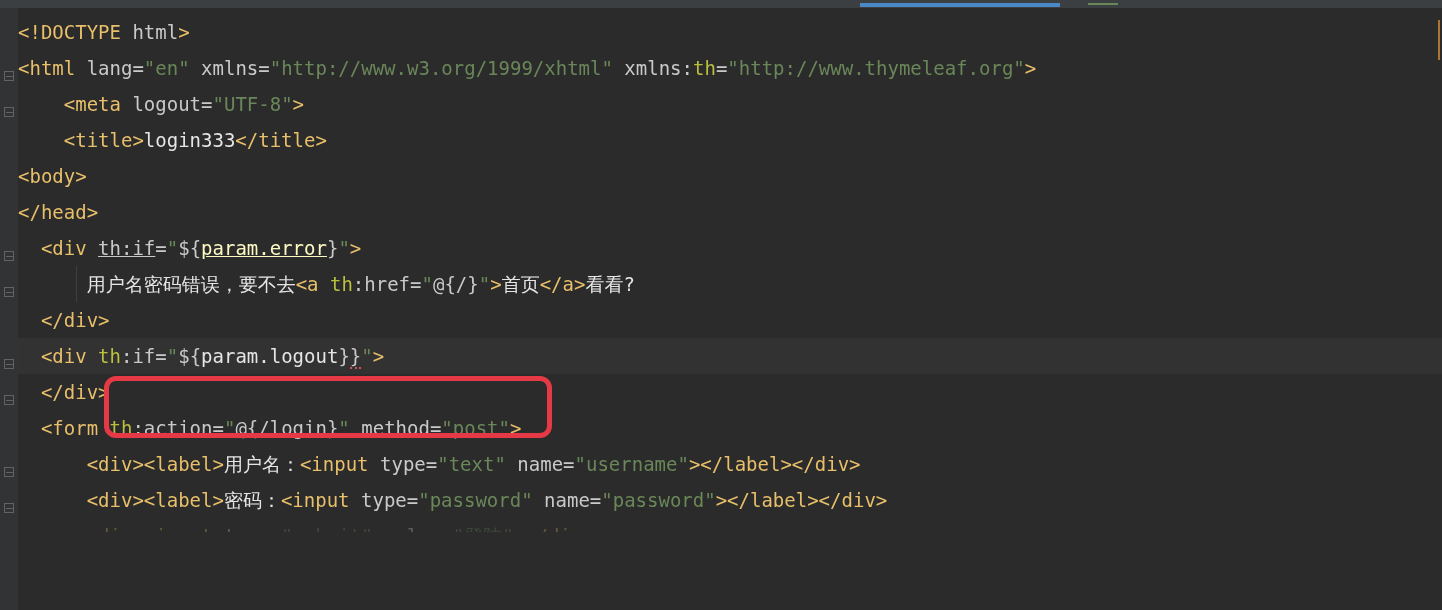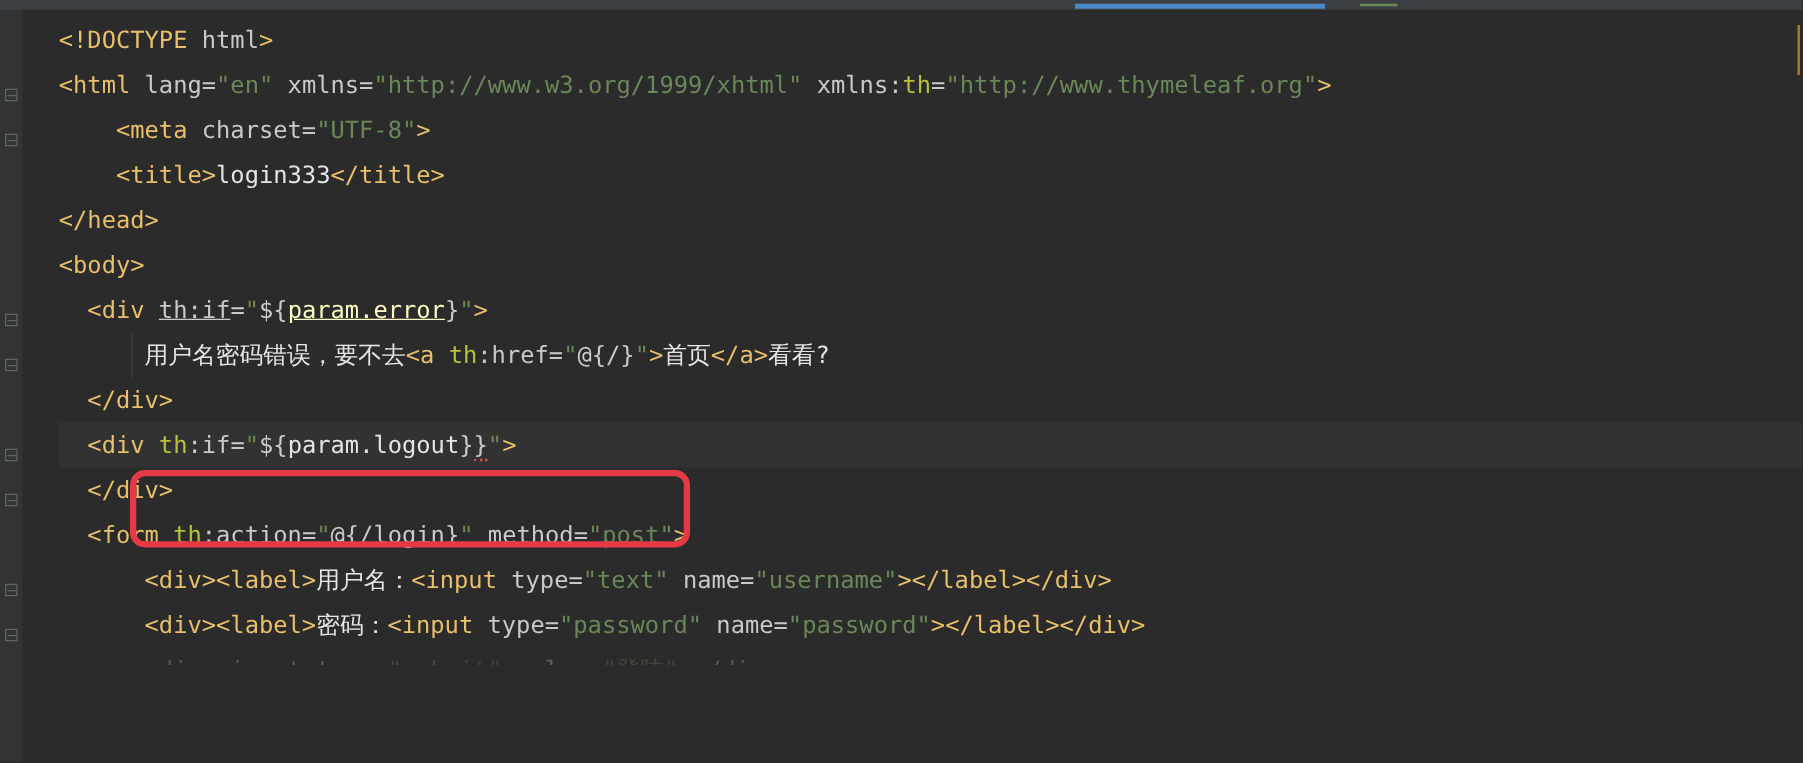--- a/index.html
+++ b/index.html
@@ -65,21 +65,20 @@
       background: #606366;
     }
     .code-area {
       position: absolute;
       left: 18px;
       top: 14px;
       right: 0;
       font-family: 'Menlo', 'Consolas', monospace;
       line-height: 36px;
       color: #a9b7c6;
-      margin-left: 29px;
     }
     .line {
       white-space: pre;
       height: 36px;
       position: relative;
     }
     .line-highlighted {
       background: #323232;
     }
     .tag { color: #e8bf6a; }
@@ -133,24 +132,24 @@
     <div class="fold-marker fold-minus" style="top: 279px;"></div>
     <div class="fold-marker fold-minus" style="top: 351px;"></div>
     <div class="fold-marker fold-minus" style="top: 387px;"></div>
     <div class="fold-marker fold-minus" style="top: 459px;"></div>
     <div class="fold-marker fold-minus" style="top: 495px;"></div>
   </div>
 
 <div class="code-area" id="code-area">
     <div class="line"><span></span><span class="tag">&lt;!DOCTYPE </span><span class="attr-name">html</span><span class="tag">&gt;</span></div>
     <div class="line"><span></span><span class="tag">&lt;html </span><span class="attr-name">lang</span><span class="attr-name">=</span><span class="attr-val">"en"</span><span class=""> </span><span class="attr-name">xmlns</span><span class="attr-name">=</span><span class="attr-val">"http://www.w3.org/1999/xhtml"</span><span class=""> </span><span class="attr-name">xmlns:</span><span class="attr-ns">th</span><span class="attr-name">=</span><span class="attr-val">"http://www.thymeleaf.org"</span><span class="tag">&gt;</span></div>
-    <div class="line"><span>    </span><span class="tag">&lt;meta </span><span class="attr-name">charset</span><span class="attr-name">=</span><span class="attr-val">"UTF-8"</span><span class="tag">&gt;</span></div>
+    <div class="line"><span>    </span><span class="tag">&lt;meta </span><span class="attr-name">logout</span><span class="attr-name">=</span><span class="attr-val">"UTF-8"</span><span class="tag">&gt;</span></div>
     <div class="line"><span>    </span><span class="tag">&lt;title&gt;</span><span class="text-content">login333</span><span class="tag">&lt;/title&gt;</span></div>
+    <div class="line"><span></span><span class="tag">&lt;body&gt;</span></div>
     <div class="line"><span></span><span class="tag">&lt;/head&gt;</span></div>
-    <div class="line"><span></span><span class="tag">&lt;body&gt;</span></div>
     <div class="line"><span>  </span><span class="tag">&lt;div </span><span class="attr-ns underline-attr">th</span><span class="underline-attr">:if</span><span class="attr-name">=</span><span class="attr-val">"</span><span class="attr-name">${</span><span class="link-text">param.error</span><span class="attr-name">}</span><span class="attr-val">"</span><span class="tag">&gt;</span></div>
     <div class="line"><span>      </span><div class="tree-line"></div><span class="text-content">用户名密码错误，要不去</span><span class="tag">&lt;a </span><span class="attr-ns">th</span><span class="attr-name">:href</span><span class="attr-name">=</span><span class="attr-val">"</span><span class="attr-name">@{/}</span><span class="attr-val">"</span><span class="tag">&gt;</span><span class="text-content">首页</span><span class="tag">&lt;/a&gt;</span><span class="text-content">看看?</span></div>
     <div class="line"><span>  </span><span class="tag">&lt;/div&gt;</span></div>
     <div class="line line-highlighted"><span>  </span><span class="tag">&lt;div </span><span class="attr-ns">th</span><span class="attr-name">:if</span><span class="attr-name">=</span><span class="attr-val">"</span><span class="attr-name">${</span><span class="text-content">param.logout</span><span class="attr-name">}</span><span class="attr-name squiggle">}</span><span class="attr-val">"</span><span class="tag">&gt;</span></div>
     <div class="line"><span>  </span><span class="tag">&lt;/div&gt;</span></div>
     <div class="line"><span>  </span><span class="tag">&lt;form </span><span class="attr-ns">th</span><span class="attr-name">:action</span><span class="attr-name">=</span><span class="attr-val">"</span><span class="attr-name">@{/login}</span><span class="attr-val">"</span><span class=""> </span><span class="attr-name">method</span><span class="attr-name">=</span><span class="attr-val">"post"</span><span class="tag">&gt;</span></div>
     <div class="line"><span>      </span><span class="tag">&lt;div&gt;&lt;label&gt;</span><span class="text-content">用户名：</span><span class="tag">&lt;input </span><span class="attr-name">type</span><span class="attr-name">=</span><span class="attr-val">"text"</span><span class=""> </span><span class="attr-name">name</span><span class="attr-name">=</span><span class="attr-val">"username"</span><span class="tag">&gt;&lt;/label&gt;&lt;/div&gt;</span></div>
     <div class="line"><span>      </span><span class="tag">&lt;div&gt;&lt;label&gt;</span><span class="text-content">密码：</span><span class="tag">&lt;input </span><span class="attr-name">type</span><span class="attr-name">=</span><span class="attr-val">"password"</span><span class=""> </span><span class="attr-name">name</span><span class="attr-name">=</span><span class="attr-val">"password"</span><span class="tag">&gt;&lt;/label&gt;&lt;/div&gt;</span></div>
     <div class="line" style="opacity: 0.3; overflow: hidden; height: 14px;"><span>      </span><span class="tag">&lt;div&gt;&lt;input </span><span class="attr-name">type</span><span class="attr-name">=</span><span class="attr-val">"submit"</span><span class=""> </span><span class="attr-name">value</span><span class="attr-name">=</span><span class="attr-val">"登陆"</span><span class="tag">&gt;&lt;/div&gt;</span></div>
   </div>

